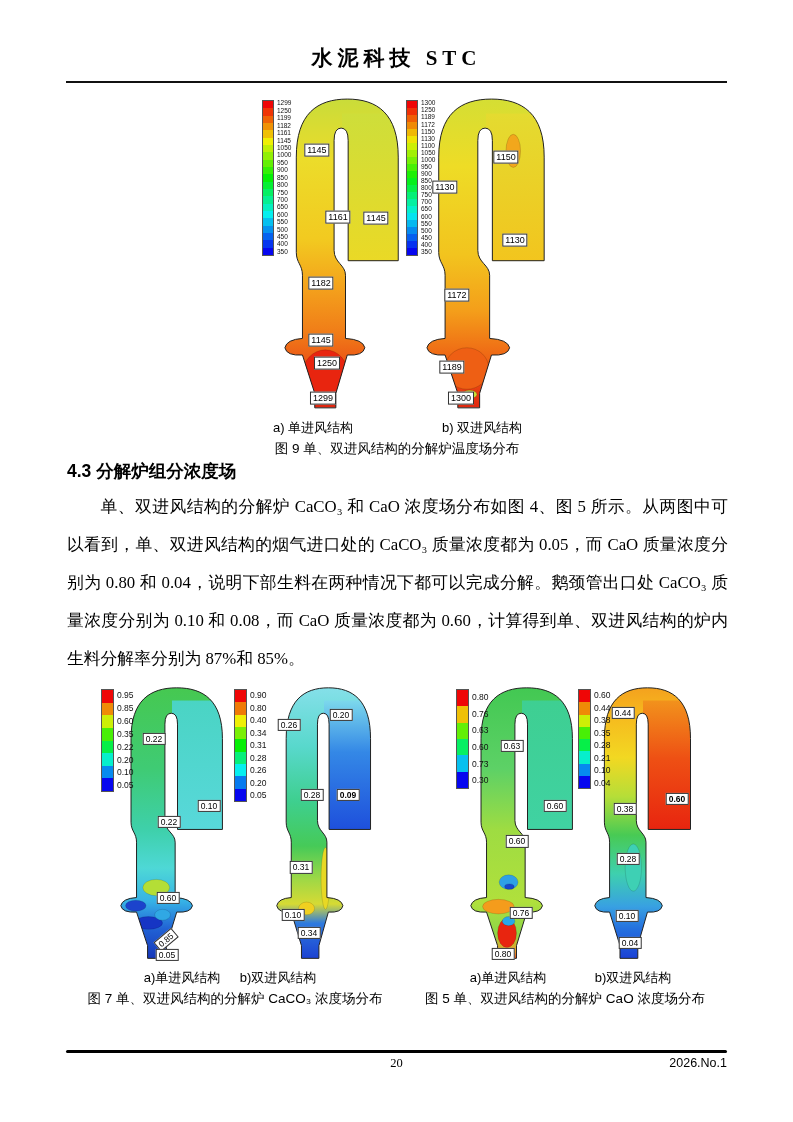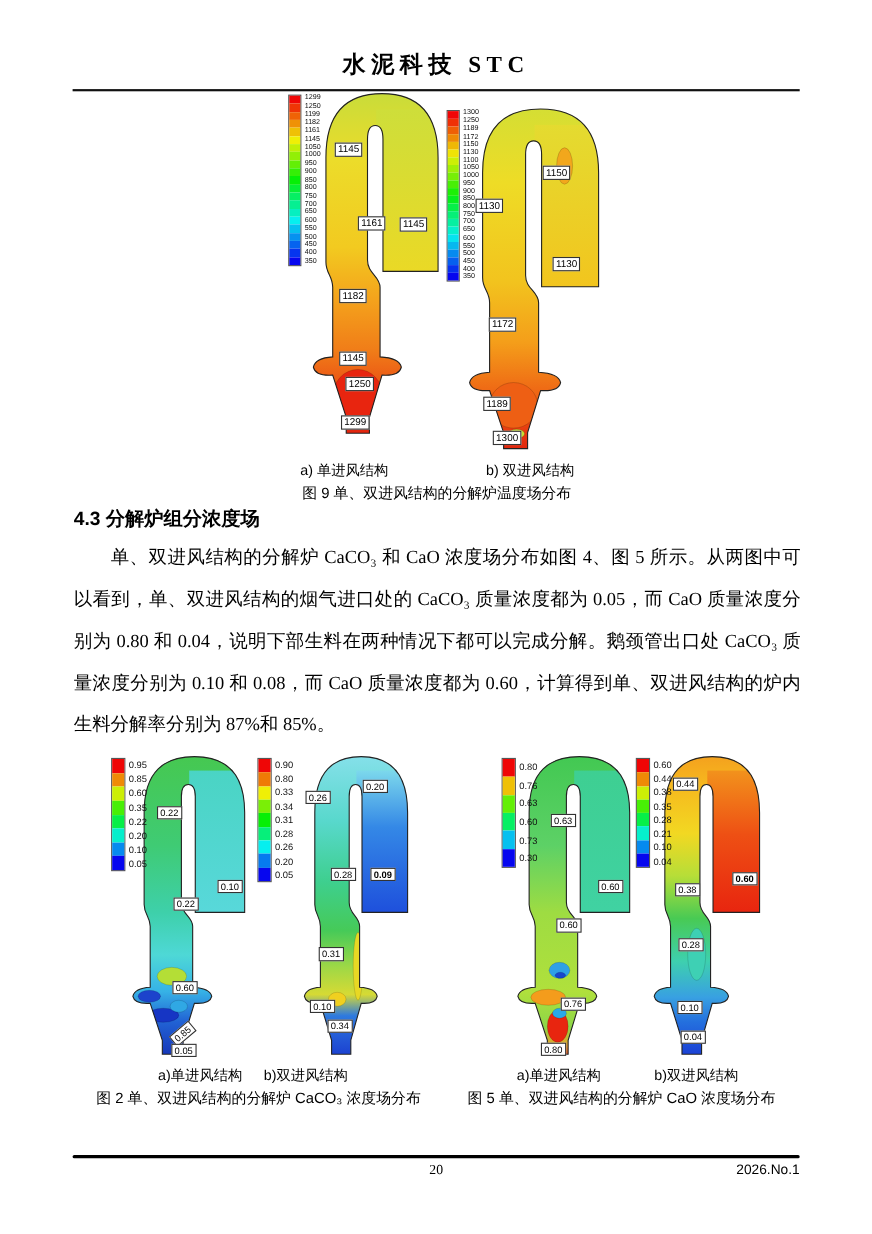--- a/index.html
+++ b/index.html
@@ -32,21 +32,21 @@
   .pageno{position:absolute;left:0;top:1056px;width:100%;text-align:center;font-size:12.5px}
   .issue{position:absolute;right:66px;top:1056px;font-size:12.5px;
          font-family:"Liberation Sans","DejaVu Sans",sans-serif}
 </style>
 </head>
 <body>
 
 <div class="jtitle">水泥科技 STC</div>
 <div class="hrule" style="top:81px;height:2px"></div>
 
-<div class="panel" style="left:262px;top:84px;width:150px;height:316px">
+<div class="panel" style="left:262px;top:98px;width:150px;height:316px">
     <div class="cbar-colors" style="left: 0px; top: 2px; width: 12px; height: 156px;">
       <div class="cseg" style="background: rgb(239, 6, 6);"></div>
       <div class="cseg" style="background: rgb(239, 53, 6);"></div>
       <div class="cseg" style="background: rgb(239, 99, 6);"></div>
       <div class="cseg" style="background: rgb(239, 146, 6);"></div>
       <div class="cseg" style="background: rgb(239, 192, 6);"></div>
       <div class="cseg" style="background: rgb(239, 239, 6);"></div>
       <div class="cseg" style="background: rgb(192, 239, 6);"></div>
       <div class="cseg" style="background: rgb(146, 239, 6);"></div>
       <div class="cseg" style="background: rgb(99, 239, 6);"></div>
@@ -282,21 +282,21 @@
       <div class="cseg" style="background: rgb(122, 239, 6);"></div>
       <div class="cseg" style="background: rgb(6, 239, 6);"></div>
       <div class="cseg" style="background: rgb(6, 239, 122);"></div>
       <div class="cseg" style="background: rgb(6, 239, 239);"></div>
       <div class="cseg" style="background: rgb(6, 122, 239);"></div>
       <div class="cseg" style="background: rgb(6, 6, 239);"></div>
     </div>
     <div class="cbar-ticks" style="left: 16px; top: 2px; height: 113px; width: 24px; font-size: 8.5px; justify-content: space-between;">
       <div class="ctick" style="height: 12.5556px;">0.90</div>
       <div class="ctick" style="height: 12.5556px;">0.80</div>
-      <div class="ctick" style="height: 12.5556px;">0.33</div>
+      <div class="ctick" style="height: 12.5556px;">0.40</div>
       <div class="ctick" style="height: 12.5556px;">0.34</div>
       <div class="ctick" style="height: 12.5556px;">0.31</div>
       <div class="ctick" style="height: 12.5556px;">0.28</div>
       <div class="ctick" style="height: 12.5556px;">0.26</div>
       <div class="ctick" style="height: 12.5556px;">0.20</div>
       <div class="ctick" style="height: 12.5556px;">0.05</div>
     </div>
     <div class="plot" style="left: 42px; top: -1px; width: 96px; height: 276px;">
       <svg viewBox="-8 0 132 304" preserveAspectRatio="none">
         <defs>
@@ -332,21 +332,21 @@
       <div class="ann" style="left: 67.7%; top: 10.5%; font-size: 8.5px; transform: translate(-50%, -50%);">0.20</div>
       <div class="ann" style="left: 37.5%; top: 39.4%; font-size: 8.5px; transform: translate(-50%, -50%);">0.28</div>
       <div class="ann" style="left: 75%; top: 39.4%; font-size: 8.5px; transform: translate(-50%, -50%); font-weight: bold;">0.09</div>
       <div class="ann" style="left: 26%; top: 65.7%; font-size: 8.5px; transform: translate(-50%, -50%);">0.31</div>
       <div class="ann" style="left: 17.7%; top: 83%; font-size: 8.5px; transform: translate(-50%, -50%);">0.10</div>
       <div class="ann" style="left: 34.4%; top: 89.5%; font-size: 8.5px; transform: translate(-50%, -50%);">0.34</div>
     </div>
   </div>
 <div class="subcap" style="left:182px;top:969px">a)单进风结构</div>
 <div class="subcap" style="left:278px;top:969px">b)双进风结构</div>
-<div class="figcap" style="left:235px;top:990px">图 2 单、双进风结构的分解炉 CaCO₃ 浓度场分布</div>
+<div class="figcap" style="left:235px;top:990px">图 7 单、双进风结构的分解炉 CaCO₃ 浓度场分布</div>
 
 <div class="panel" style="left:456px;top:687px;width:140px;height:278px">
     <div class="cbar-colors" style="left: 0px; top: 2px; width: 13px; height: 100px;">
       <div class="cseg" style="background: rgb(239, 6, 6);"></div>
       <div class="cseg" style="background: rgb(239, 192, 6);"></div>
       <div class="cseg" style="background: rgb(99, 239, 6);"></div>
       <div class="cseg" style="background: rgb(6, 239, 99);"></div>
       <div class="cseg" style="background: rgb(6, 192, 239);"></div>
       <div class="cseg" style="background: rgb(6, 6, 239);"></div>
     </div>

